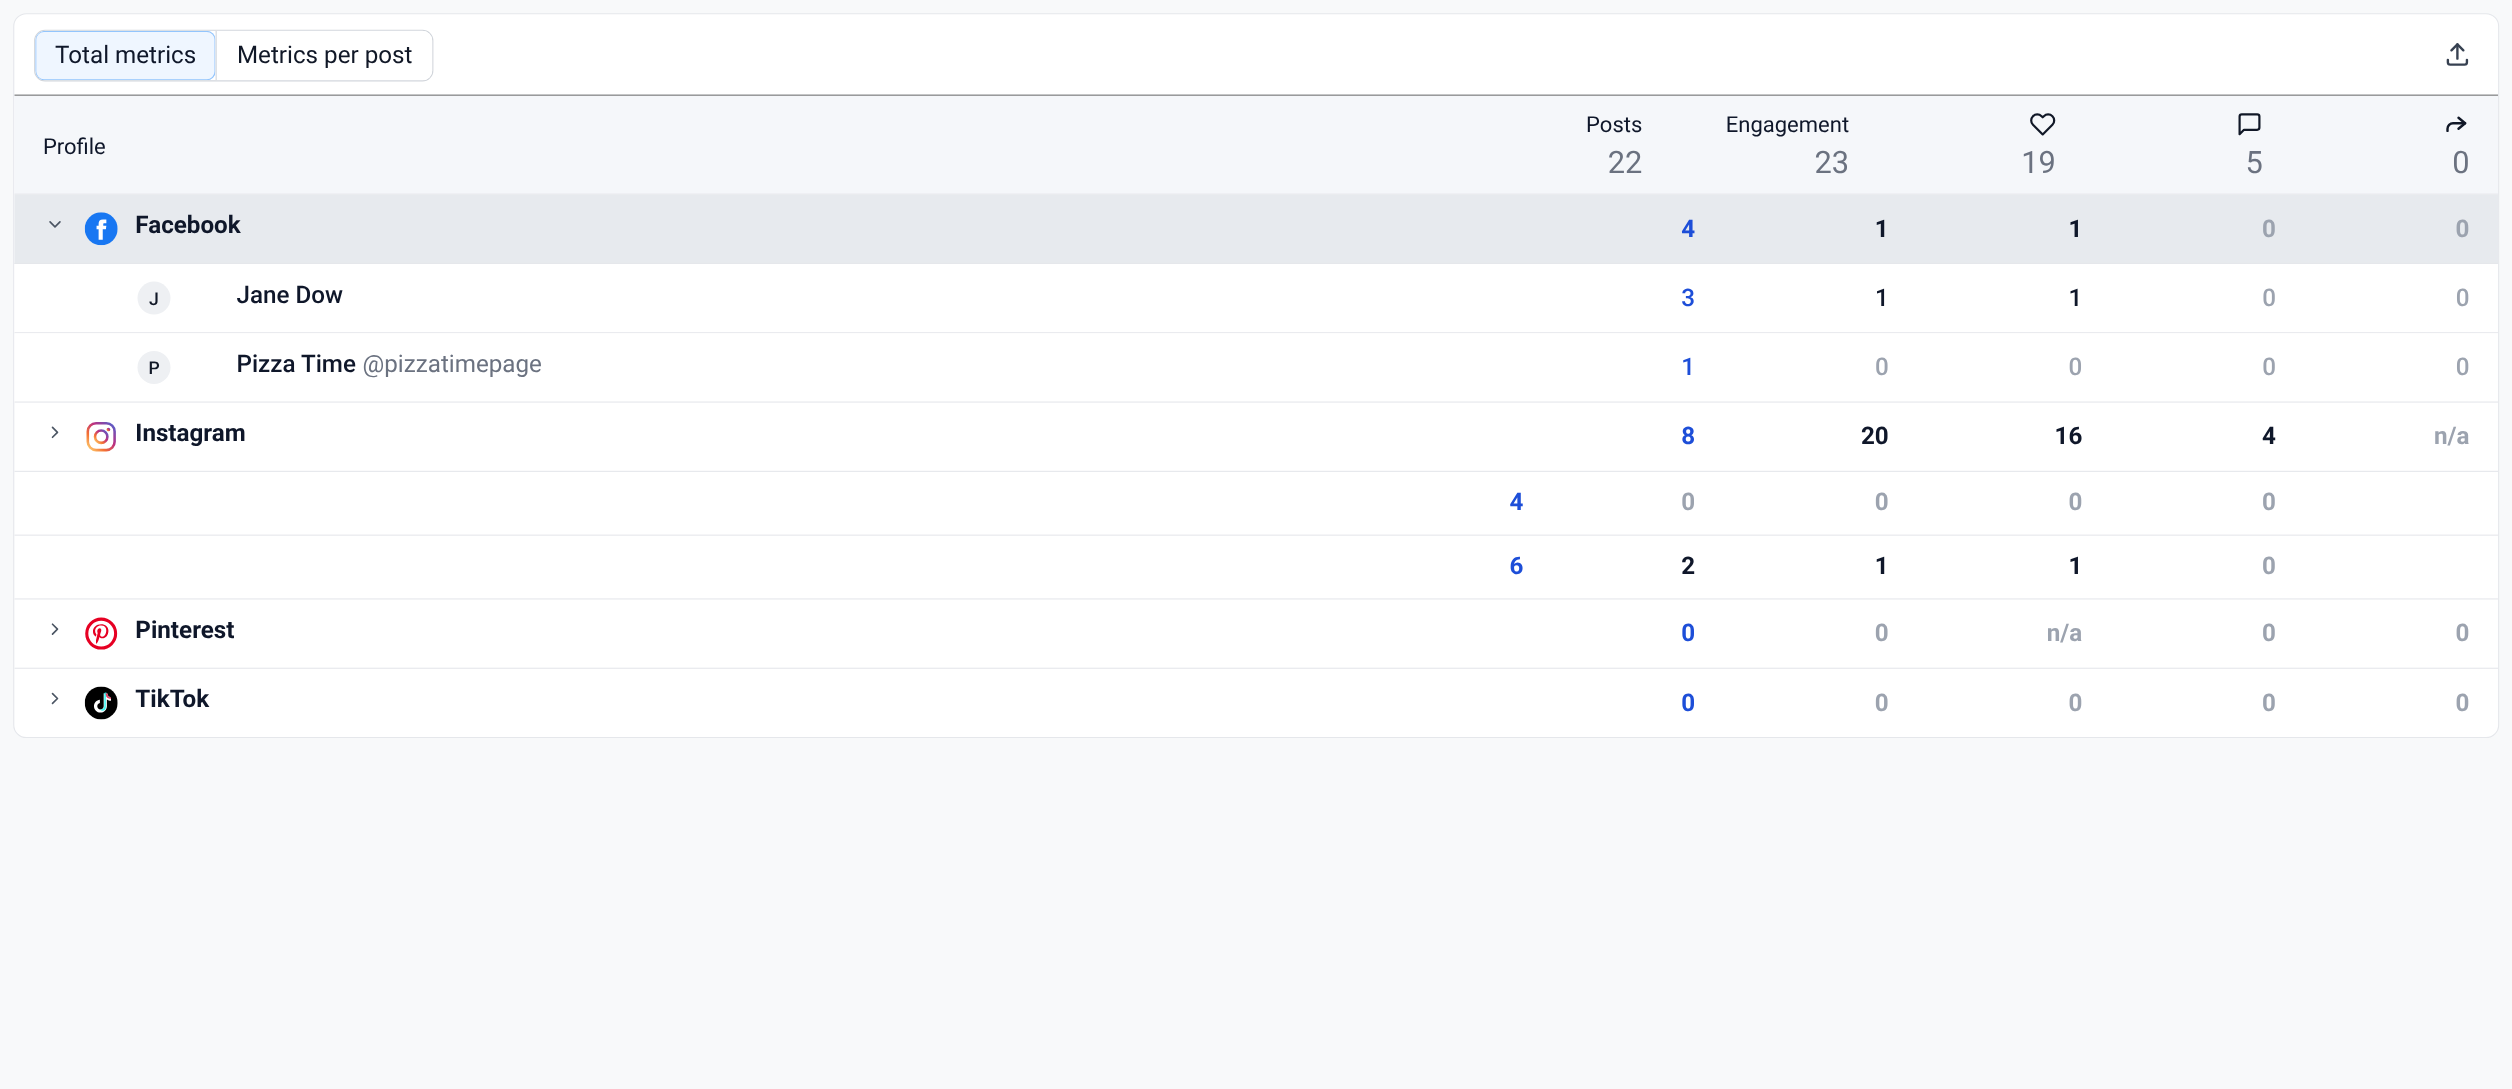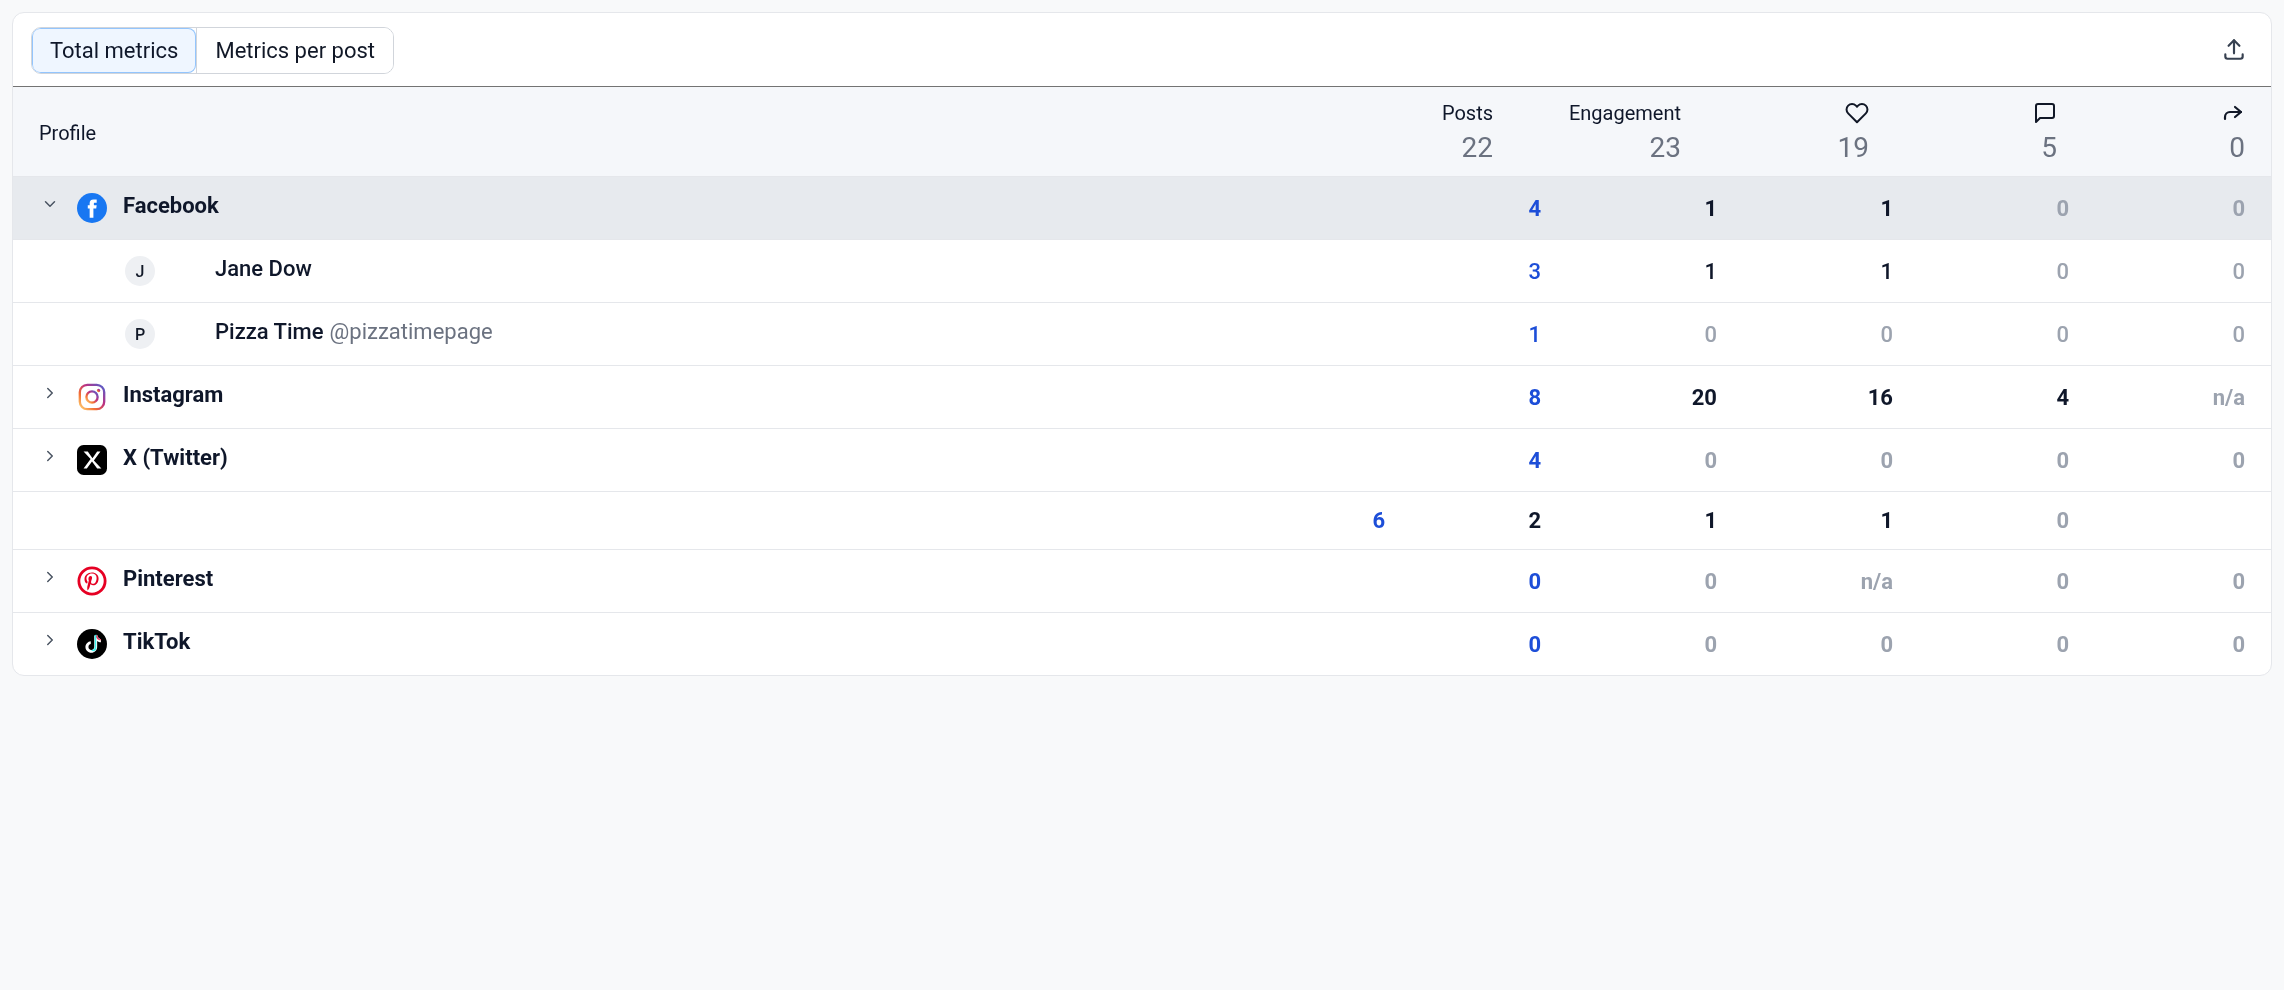--- a/index.html
+++ b/index.html
@@ -252,34 +252,20 @@
 </span>
       <span class="profile-name">Instagram</span>
     </div>
     <div class="num link">8</div>
     <div class="num">20</div>
     <div class="num">16</div>
     <div class="num">4</div>
     <div class="num muted">n/a</div>
   </div>
       <div class="row">
-    <div class="profile-cell">
-      <span class="chev">
-            <svg viewBox="0 0 24 24" fill="none" stroke="currentColor" stroke-width="2" stroke-linecap="round" stroke-linejoin="round">
-              <polyline points="9 6 15 12 9 18"></polyline>
-            </svg>
-          </span>
-      <span class="plat-icon">
-  <svg viewBox="0 0 32 32">
-              <rect width="32" height="32" rx="7" fill="#000"></rect>
-              <path fill="#fff" d="M7 7h4.5l5 7 5-7H25l-7 9.5L26 25h-4.5l-5.5-7.5L10.5 25H7l7.5-10L7 7z"></path>
-            </svg>
-</span>
-      <span class="profile-name">X (Twitter)</span>
-    </div>
     <div class="num link">4</div>
     <div class="num muted">0</div>
     <div class="num muted">0</div>
     <div class="num muted">0</div>
     <div class="num muted">0</div>
   </div>
       <div class="row">
     <div class="num link">6</div>
     <div class="num">2</div>
     <div class="num">1</div>

